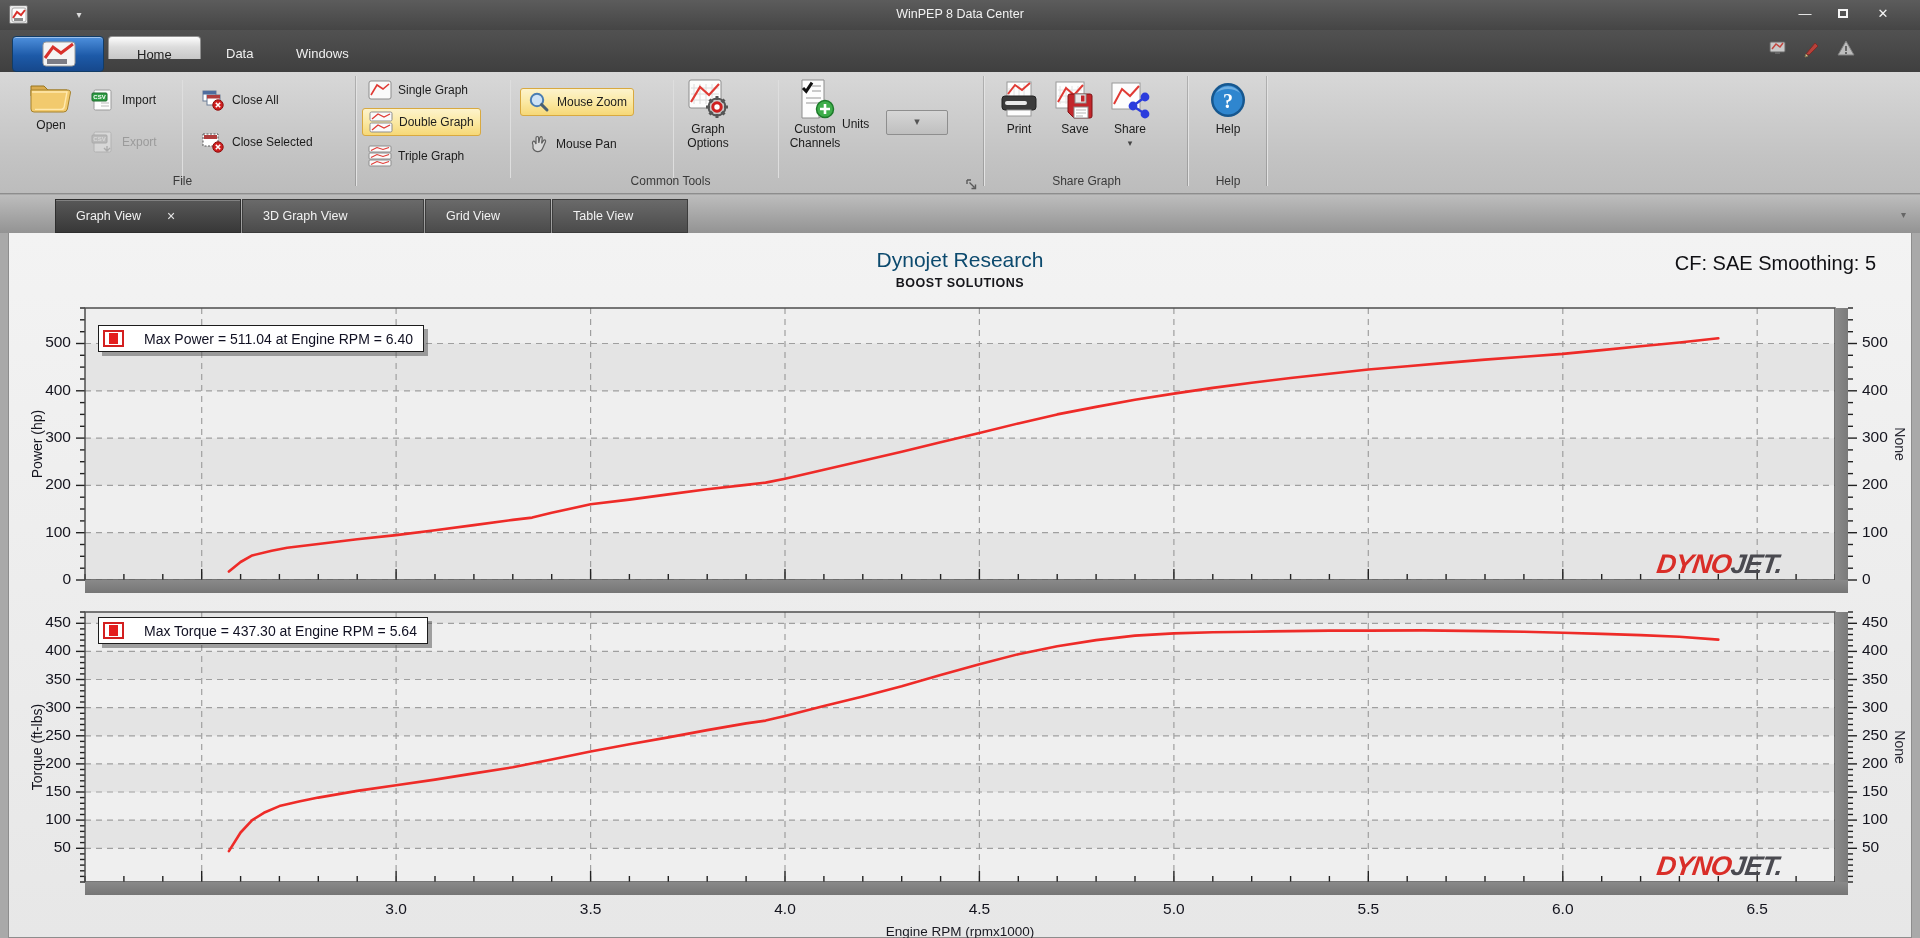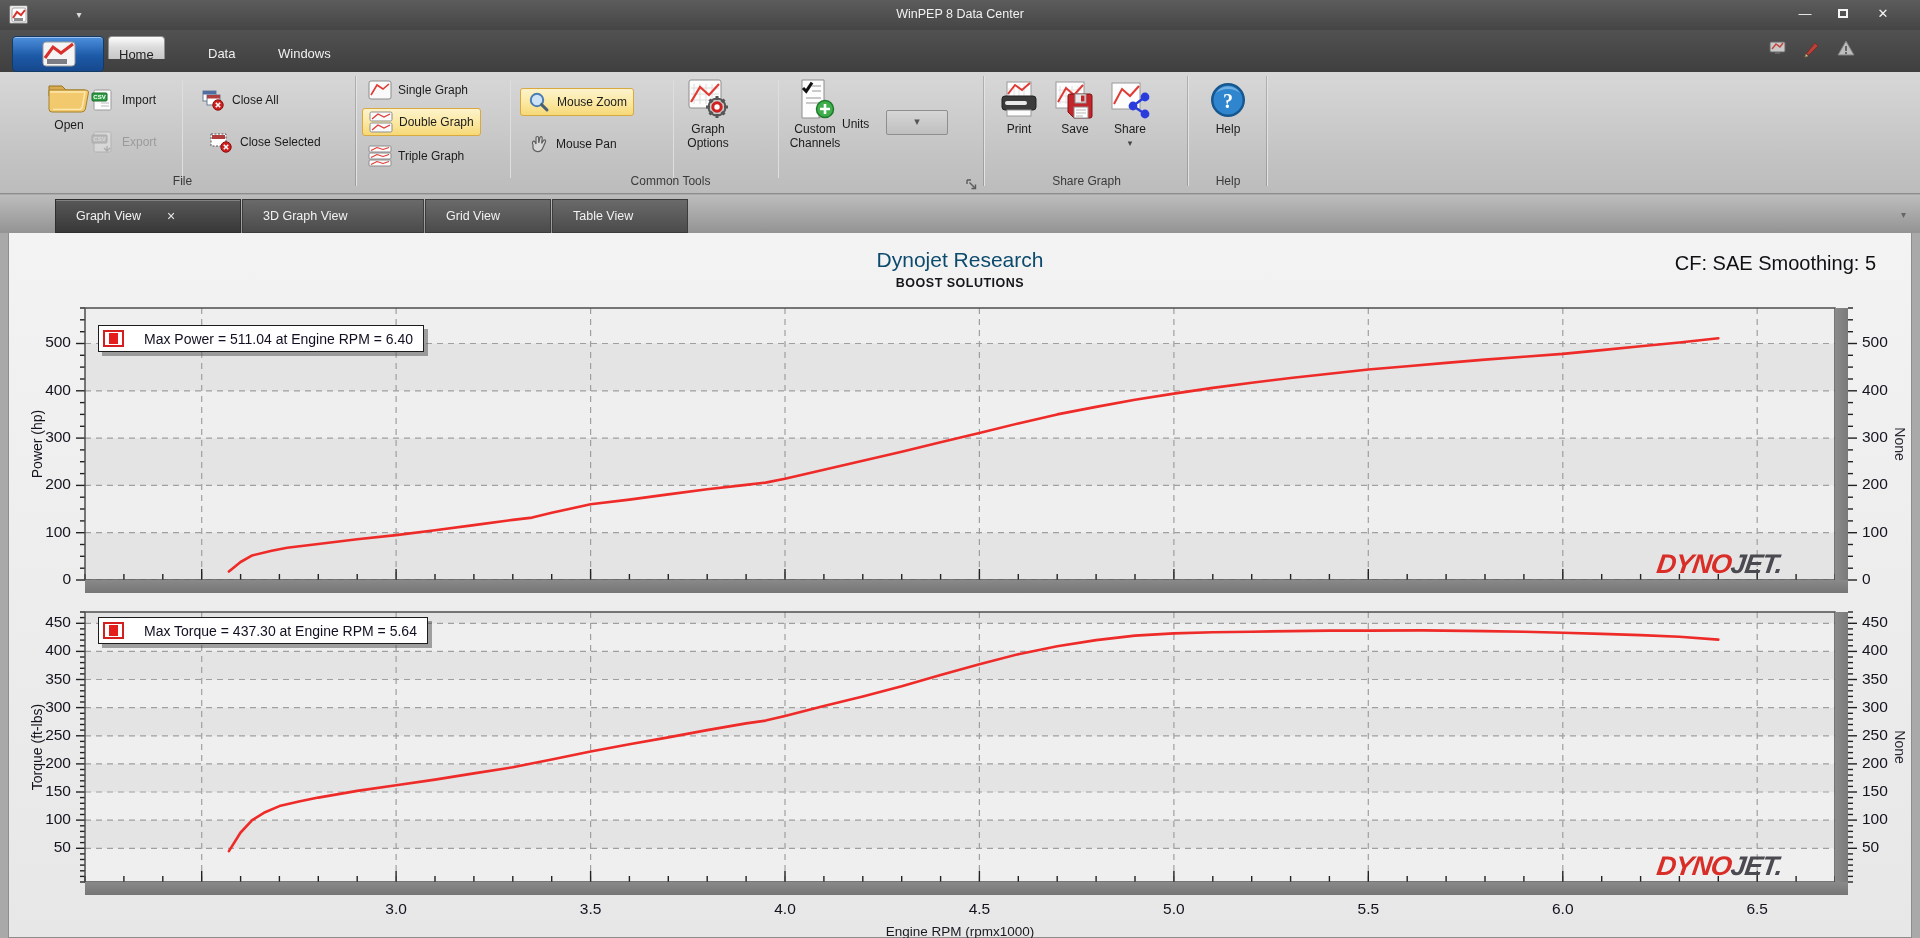--- a/index.html
+++ b/index.html
@@ -22,21 +22,21 @@
   .winbtn.min { right:100px; } .winbtn.max { right:62px; } .winbtn.close { right:22px; }
   .maxglyph { display:inline-block; width:10px; height:9px; border:2px solid #f5f5f5; margin-top:5px; }
 
   
   .ribtabs { position:absolute; left:0; top:30px; width:1920px; height:42px;
     background:linear-gradient(#515151,#3f3f3f); }
   .appbtn { position:absolute; left:12px; top:6px; width:92px; height:36px; border-radius:4px;
     background:linear-gradient(#4e90dd,#1d5aa8 55%,#16488c); border:1px solid #123c66;
     box-shadow:inset 0 1px 0 rgba(255,255,255,.45); }
   .appbtn svg { position:absolute; left:26px; top:3px; }
-  .ribtab { position:absolute; top:6px; height:23px; padding:0 10px; color:#f0f0f0;
+  .ribtab { position:absolute; top:6px; height:23px; padding:0 28px; color:#f0f0f0;
     font-size:13px; line-height:36px; }
   .ribtab.active { background:linear-gradient(#fdfdfd,#dcdcdc 45%,#c7c7c7); color:#222;
     border-radius:4px 4px 0 0; border:1px solid #8f8f8f; border-bottom:none; }
   .tright { position:absolute; top:8px; width:22px; height:20px; }
 
   
   .ribbon { position:absolute; left:0; top:72px; width:1920px; height:122px;
     background:linear-gradient(#d8d8d8,#c3c3c3 70%,#bcbcbc); border-bottom:1px solid #8d8d8d; }
   .rgroup { position:absolute; top:0; height:121px; }
   .g-label { position:absolute; left:0; right:0; bottom:2px; height:17px; text-align:center;
@@ -150,21 +150,21 @@
           <path d="M10 3 L18 17 L2 17 Z" fill="#bdbdbd" stroke="#7e7e7e"></path>
           <rect x="9" y="8" width="2" height="5" fill="#666"></rect>
           <rect x="9" y="14" width="2" height="2" fill="#666"></rect>
         </svg>
     </span>
   </div>
 
   <div class="ribbon">
 
     <div class="rgroup" style="left:10px; width:345px;">
-      <div class="bigbtn" style="left:28px; top:6px; width:62px;justify-content:flex-end;">
+      <div class="bigbtn" style="left:10px; top:6px; width:62px;justify-content:flex-end;">
         <svg width="48" height="38" viewBox="0 0 48 38">
           <path d="M4 8 h13 l4 4 h19 v6 H4 Z" fill="#d9ab4e" stroke="#97751f"></path>
           <path d="M4 12 h36 q4 0 3.4 3 l-3 16 q-.6 3 -4 3 H7 q-3 0 -3 -3 Z" fill="#f2ca6d" stroke="#a5812c"></path>
           <path d="M5 14 h35 l-2.8 15 q-.5 2.4 -3 2.4 H8" fill="none" stroke="#ffe9ae" stroke-width="1.4"></path>
         </svg>
         <span>Open</span>
       </div>
       <div class="isep" style="left:172px; top:8px; height:98px;"></div>
       <div class="smallbtn" style="left:74px; top:14px;">
         <svg width="26" height="24" viewBox="0 0 26 24">
@@ -188,21 +188,21 @@
         <svg width="26" height="24" viewBox="0 0 26 24">
           <rect x="3" y="3" width="13" height="10" fill="#fff" stroke="#6b7c96"></rect>
           <rect x="3" y="3" width="13" height="3.5" fill="#4f6d9e"></rect>
           <rect x="7" y="7" width="13" height="10" fill="#fff" stroke="#6b7c96"></rect>
           <rect x="7" y="7" width="13" height="3.5" fill="#b03e3e"></rect>
           <circle cx="18" cy="17" r="5.2" fill="#cf1f1f" stroke="#8e0f0f"></circle>
           <path d="M15.8 14.8 l4.4 4.4 m0-4.4 l-4.4 4.4" stroke="#fff" stroke-width="1.6"></path>
         </svg>
         <span>Close All</span>
       </div>
-      <div class="smallbtn" style="left:192px; top:56px;align-items:center;">
+      <div class="smallbtn" style="left:184px; top:56px;align-items:center;">
         <svg width="26" height="24" viewBox="0 0 26 24">
           <rect x="3" y="4" width="15" height="12" fill="#fff" stroke="#555" stroke-dasharray="2,1.5"></rect>
           <rect x="4" y="5" width="13" height="4" fill="#b03e3e"></rect>
           <circle cx="18" cy="17" r="5.2" fill="#cf1f1f" stroke="#8e0f0f"></circle>
           <path d="M15.8 14.8 l4.4 4.4 m0-4.4 l-4.4 4.4" stroke="#fff" stroke-width="1.6"></path>
         </svg>
         <span>Close Selected</span>
       </div>
       <div class="g-label">File</div>
     </div>

